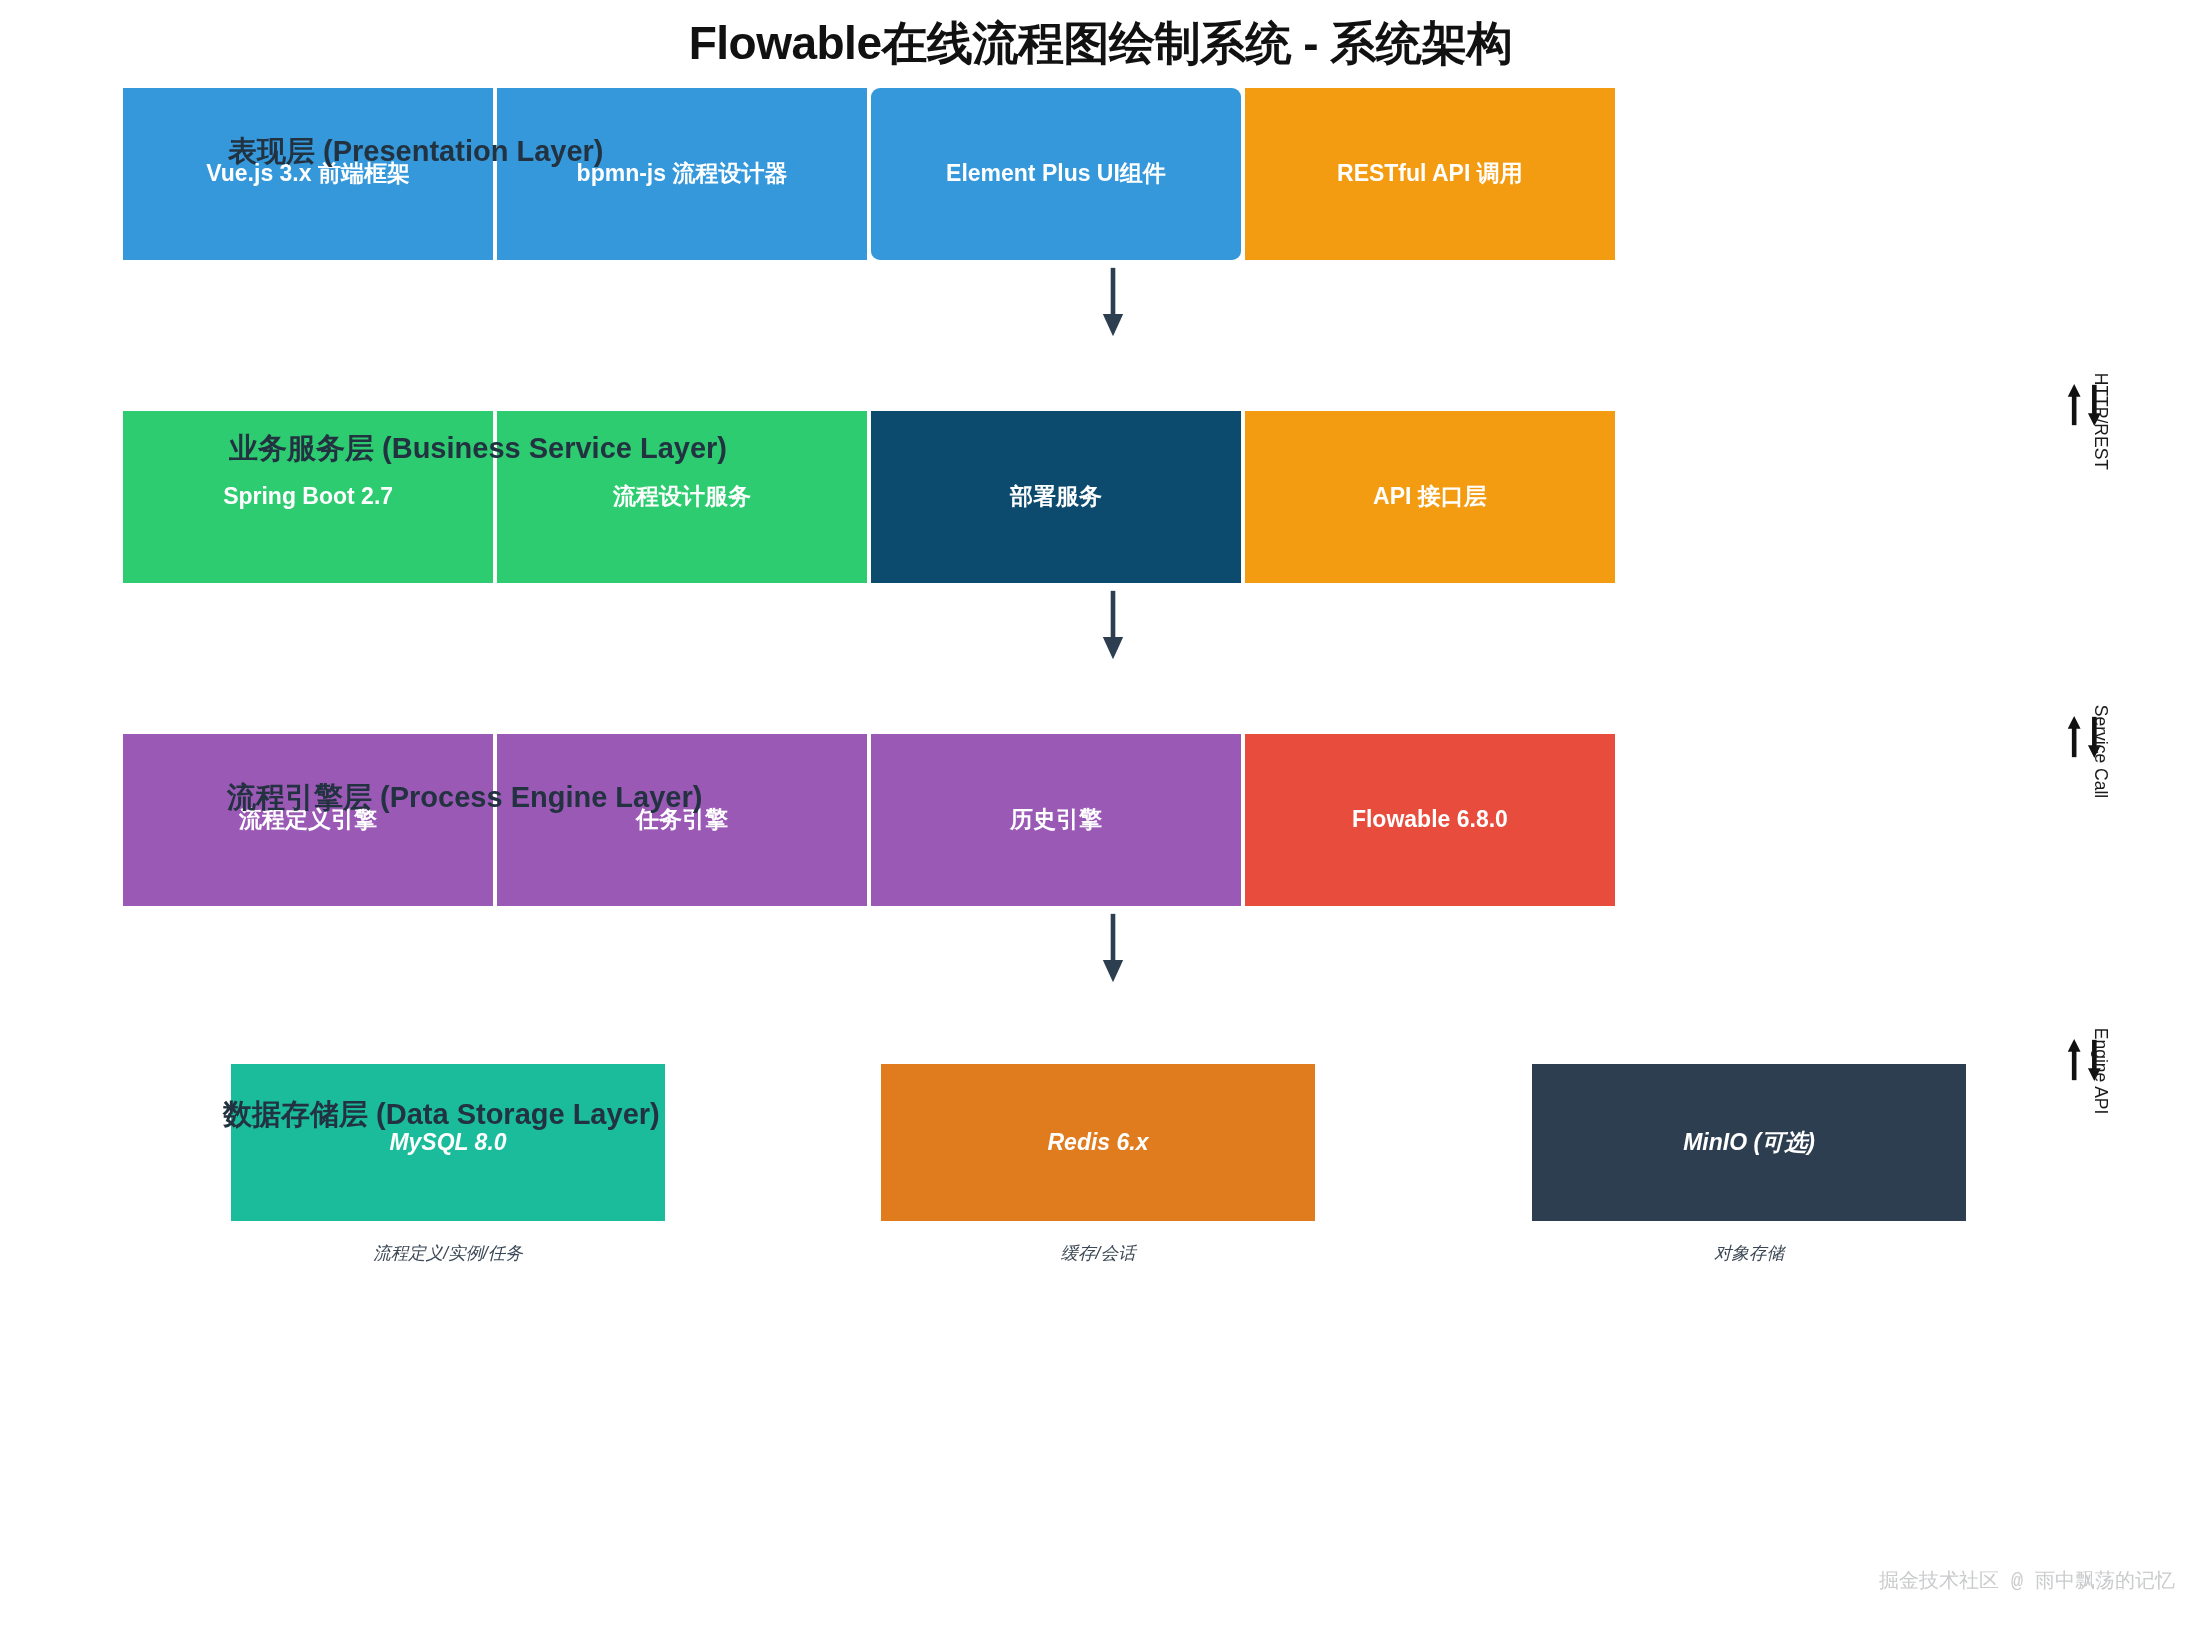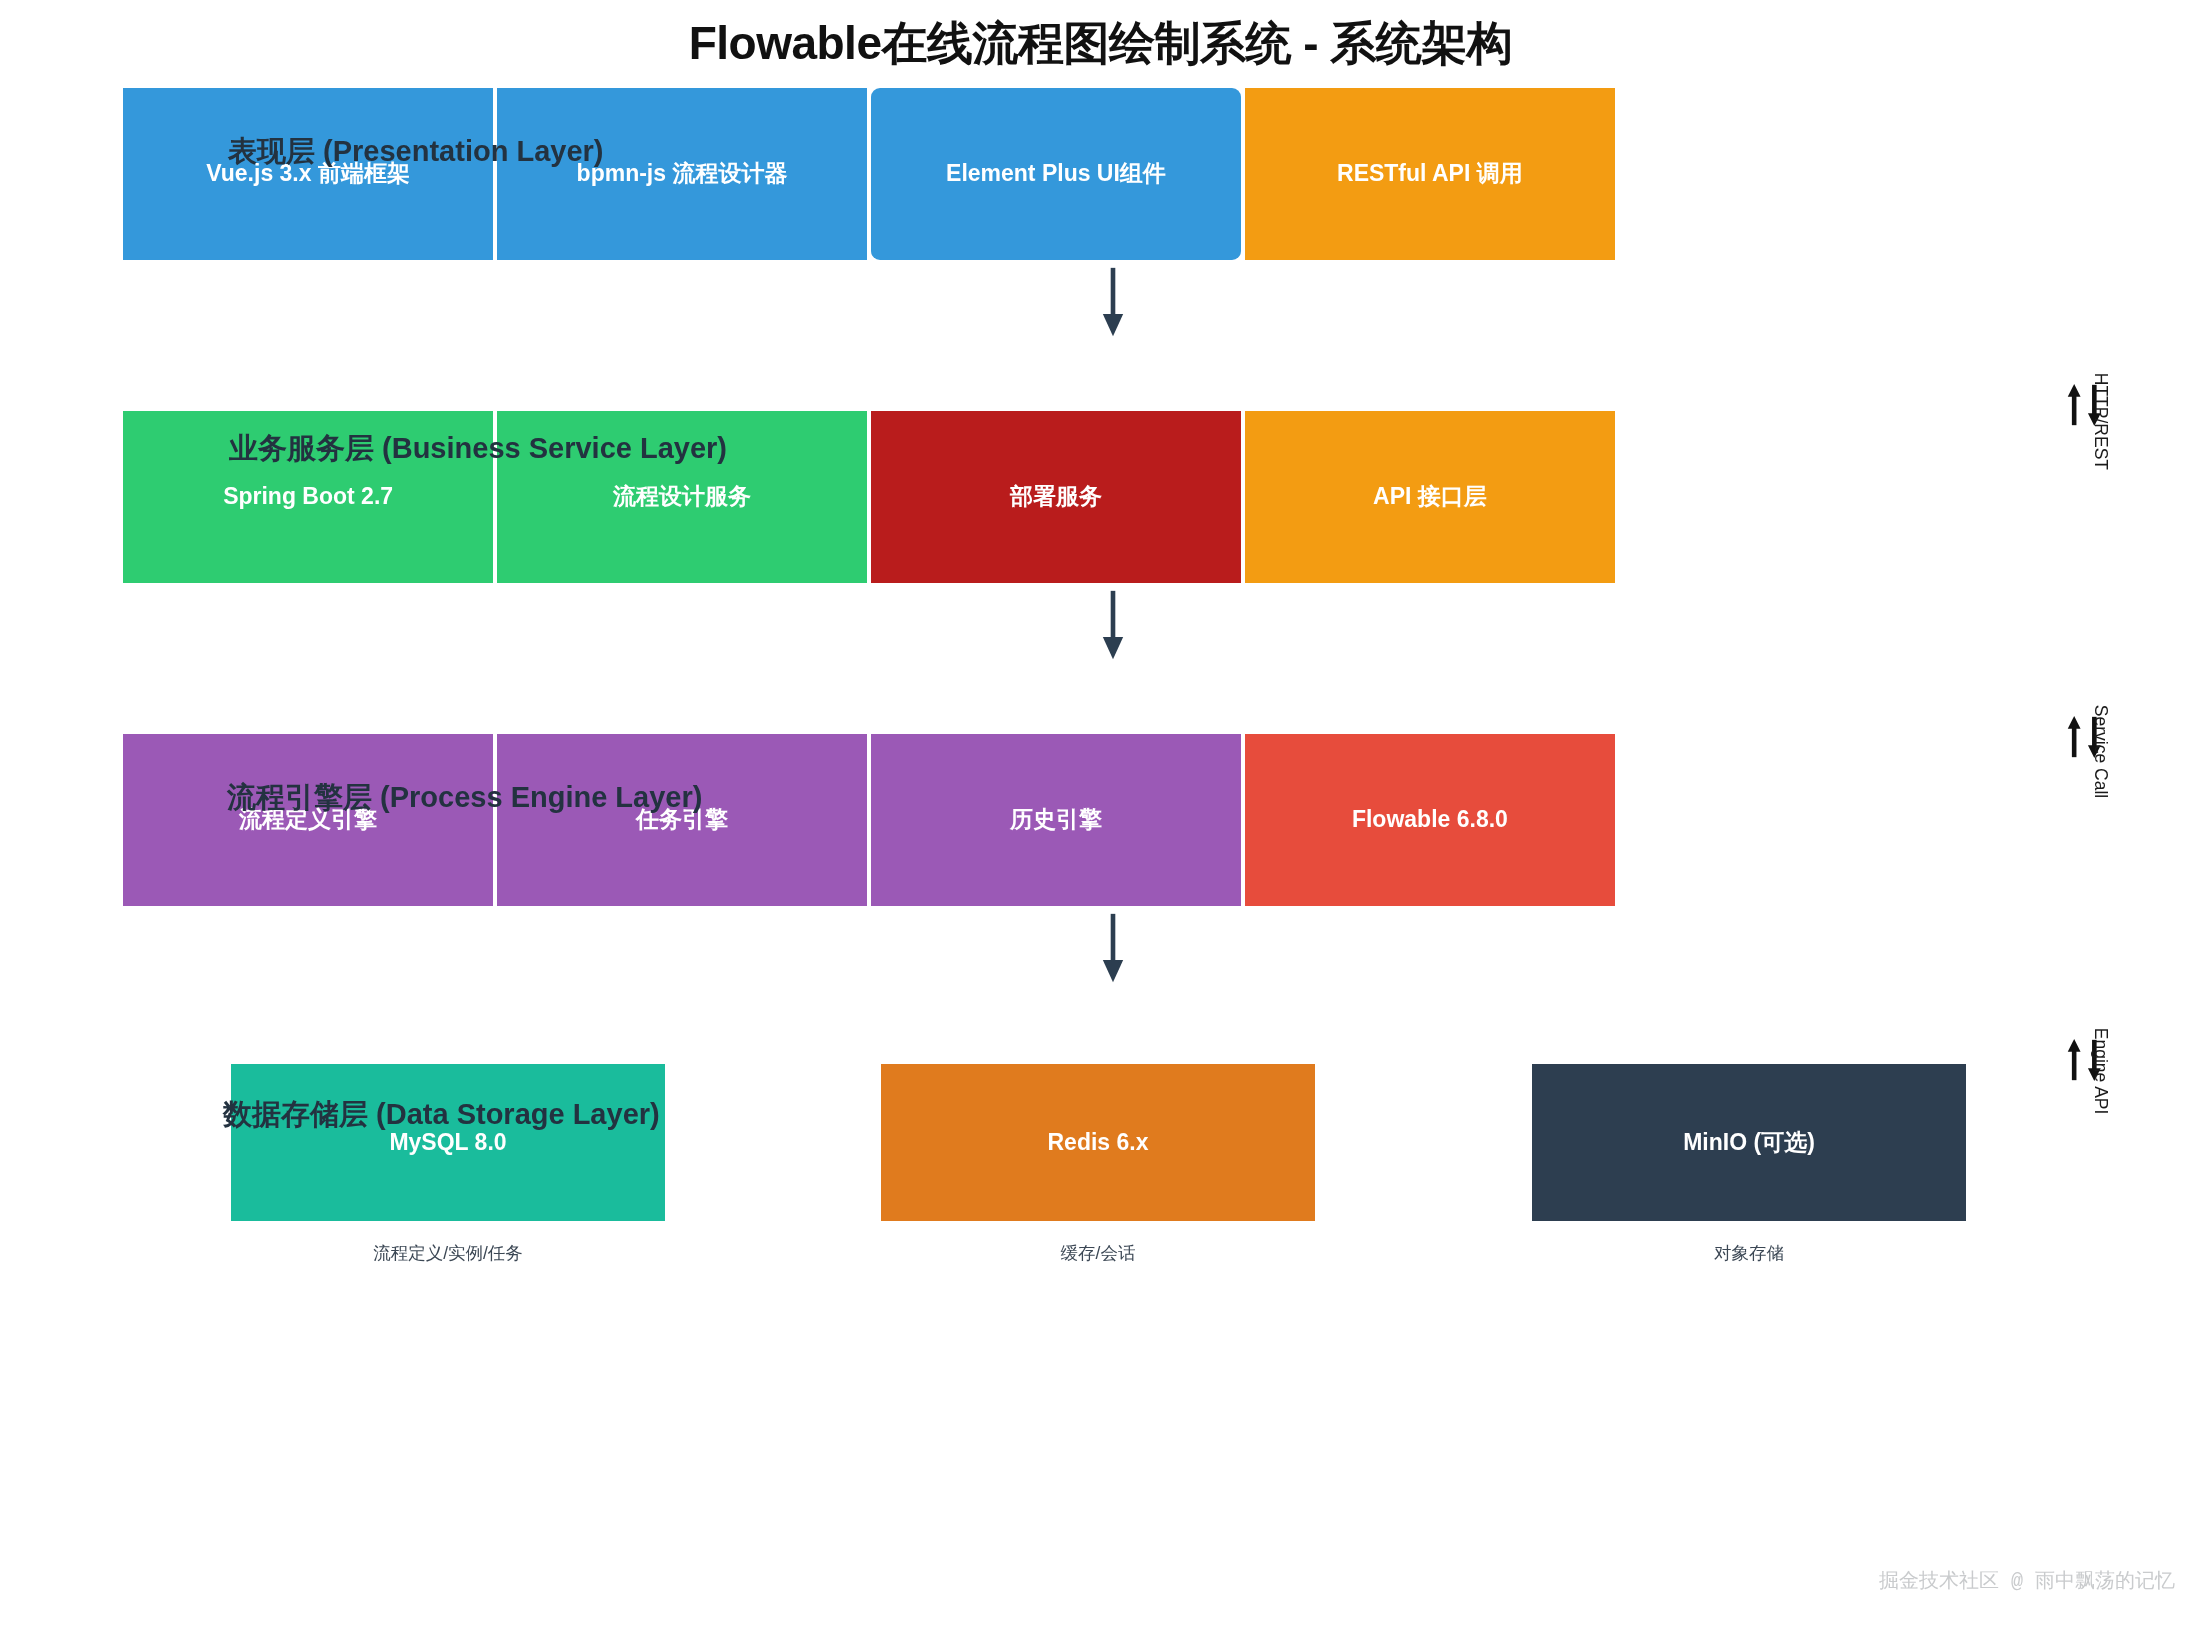--- a/index.html
+++ b/index.html
@@ -83,20 +83,21 @@
     left: 0;
     top: 1064px;
     width: 2201px;
     height: 240px;
   }
   .storage-cell {
     position: absolute;
     top: 0;
     width: 434px;
     height: 157px;
+    font-style: italic;
   }
   .storage-cell.sc-1 { left: 231px; }
   .storage-cell.sc-2 { left: 881px; }
   .storage-cell.sc-3 { left: 1532px; }
 
   .storage-box {
     width: 434px;
     height: 157px;
     display: flex;
     align-items: center;
@@ -204,21 +205,21 @@
     </svg>
   </div>
 
   <div class="layer-row row-2">
     <div class="layer-box" style="background:#2ecc71;">
       <span>Spring Boot 2.7</span>
     </div>
     <div class="layer-box" style="background:#2ecc71;">
       <span>流程设计服务</span>
     </div>
-    <div class="layer-box" style="background:#b91c1c;">
+    <div class="layer-box" style="background:#0c4a6e;">
       <span>部署服务</span>
     </div>
     <div class="layer-box" style="background:#f39c12;">
       <span>API 接口层</span>
     </div>
   </div>
   <div class="layer-caption cap-2">业务服务层 (Business Service Layer)</div>
 
   <div class="connector c-2">
     <svg width="26" height="74" viewBox="0 0 28 80">

